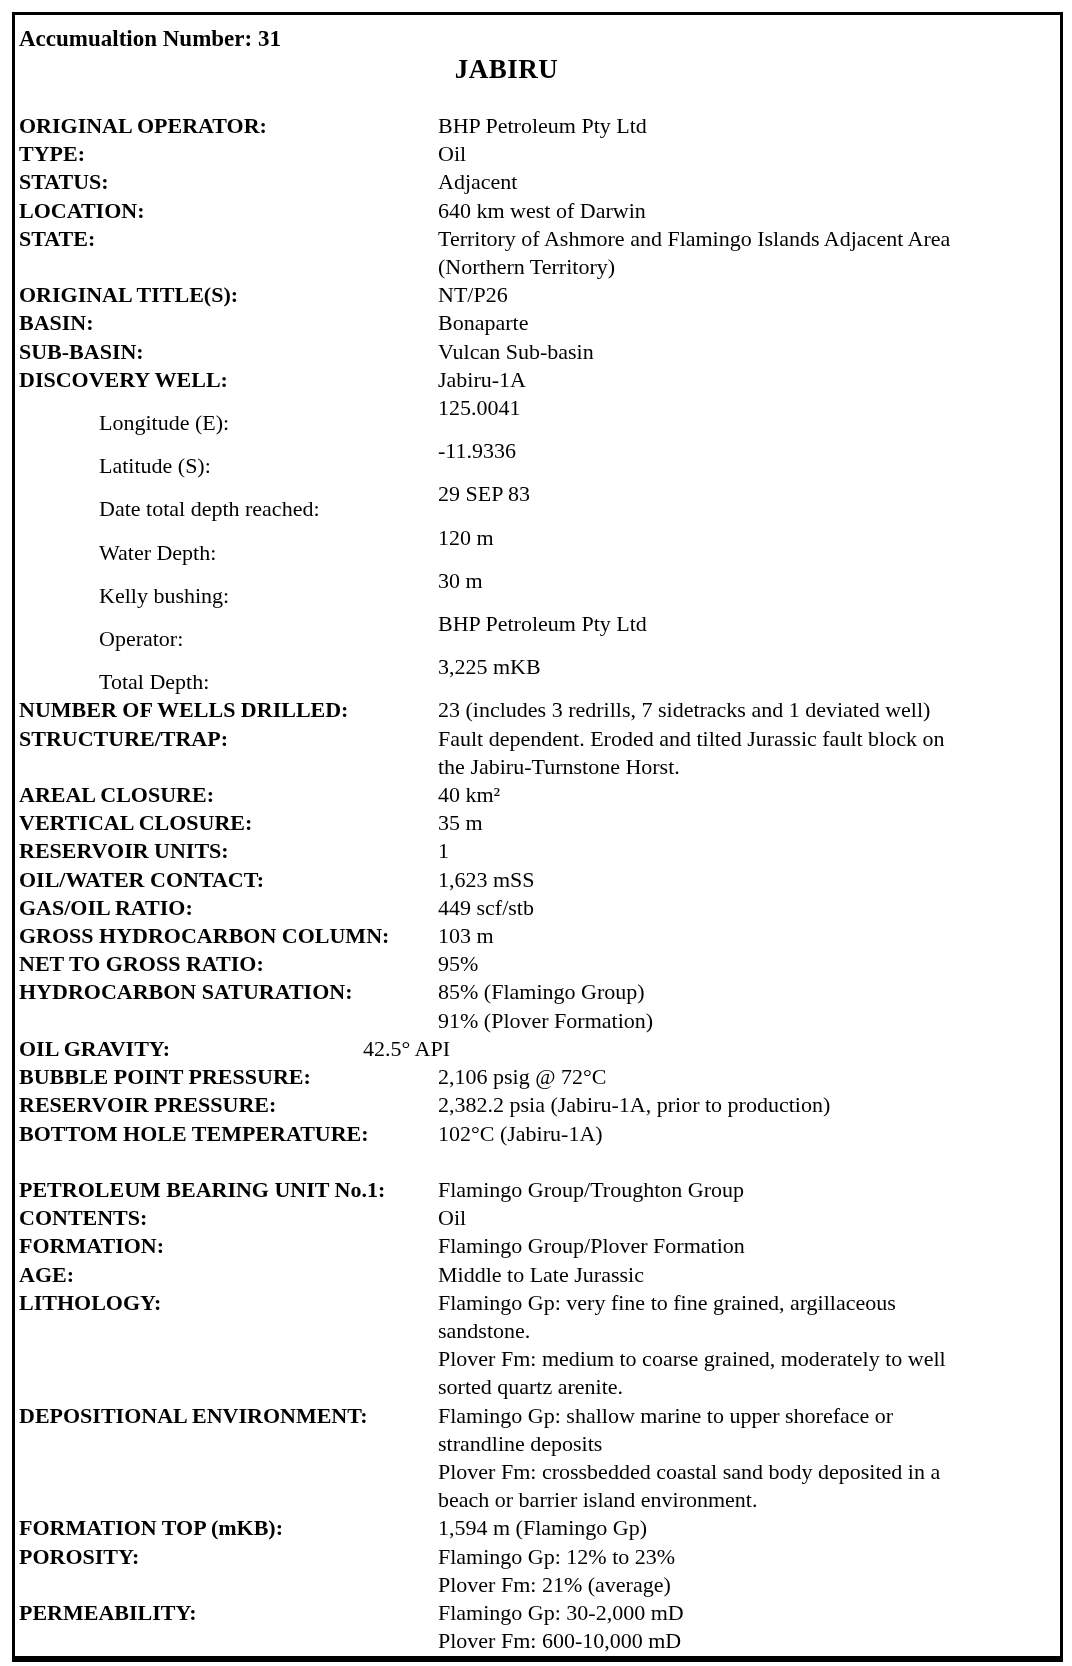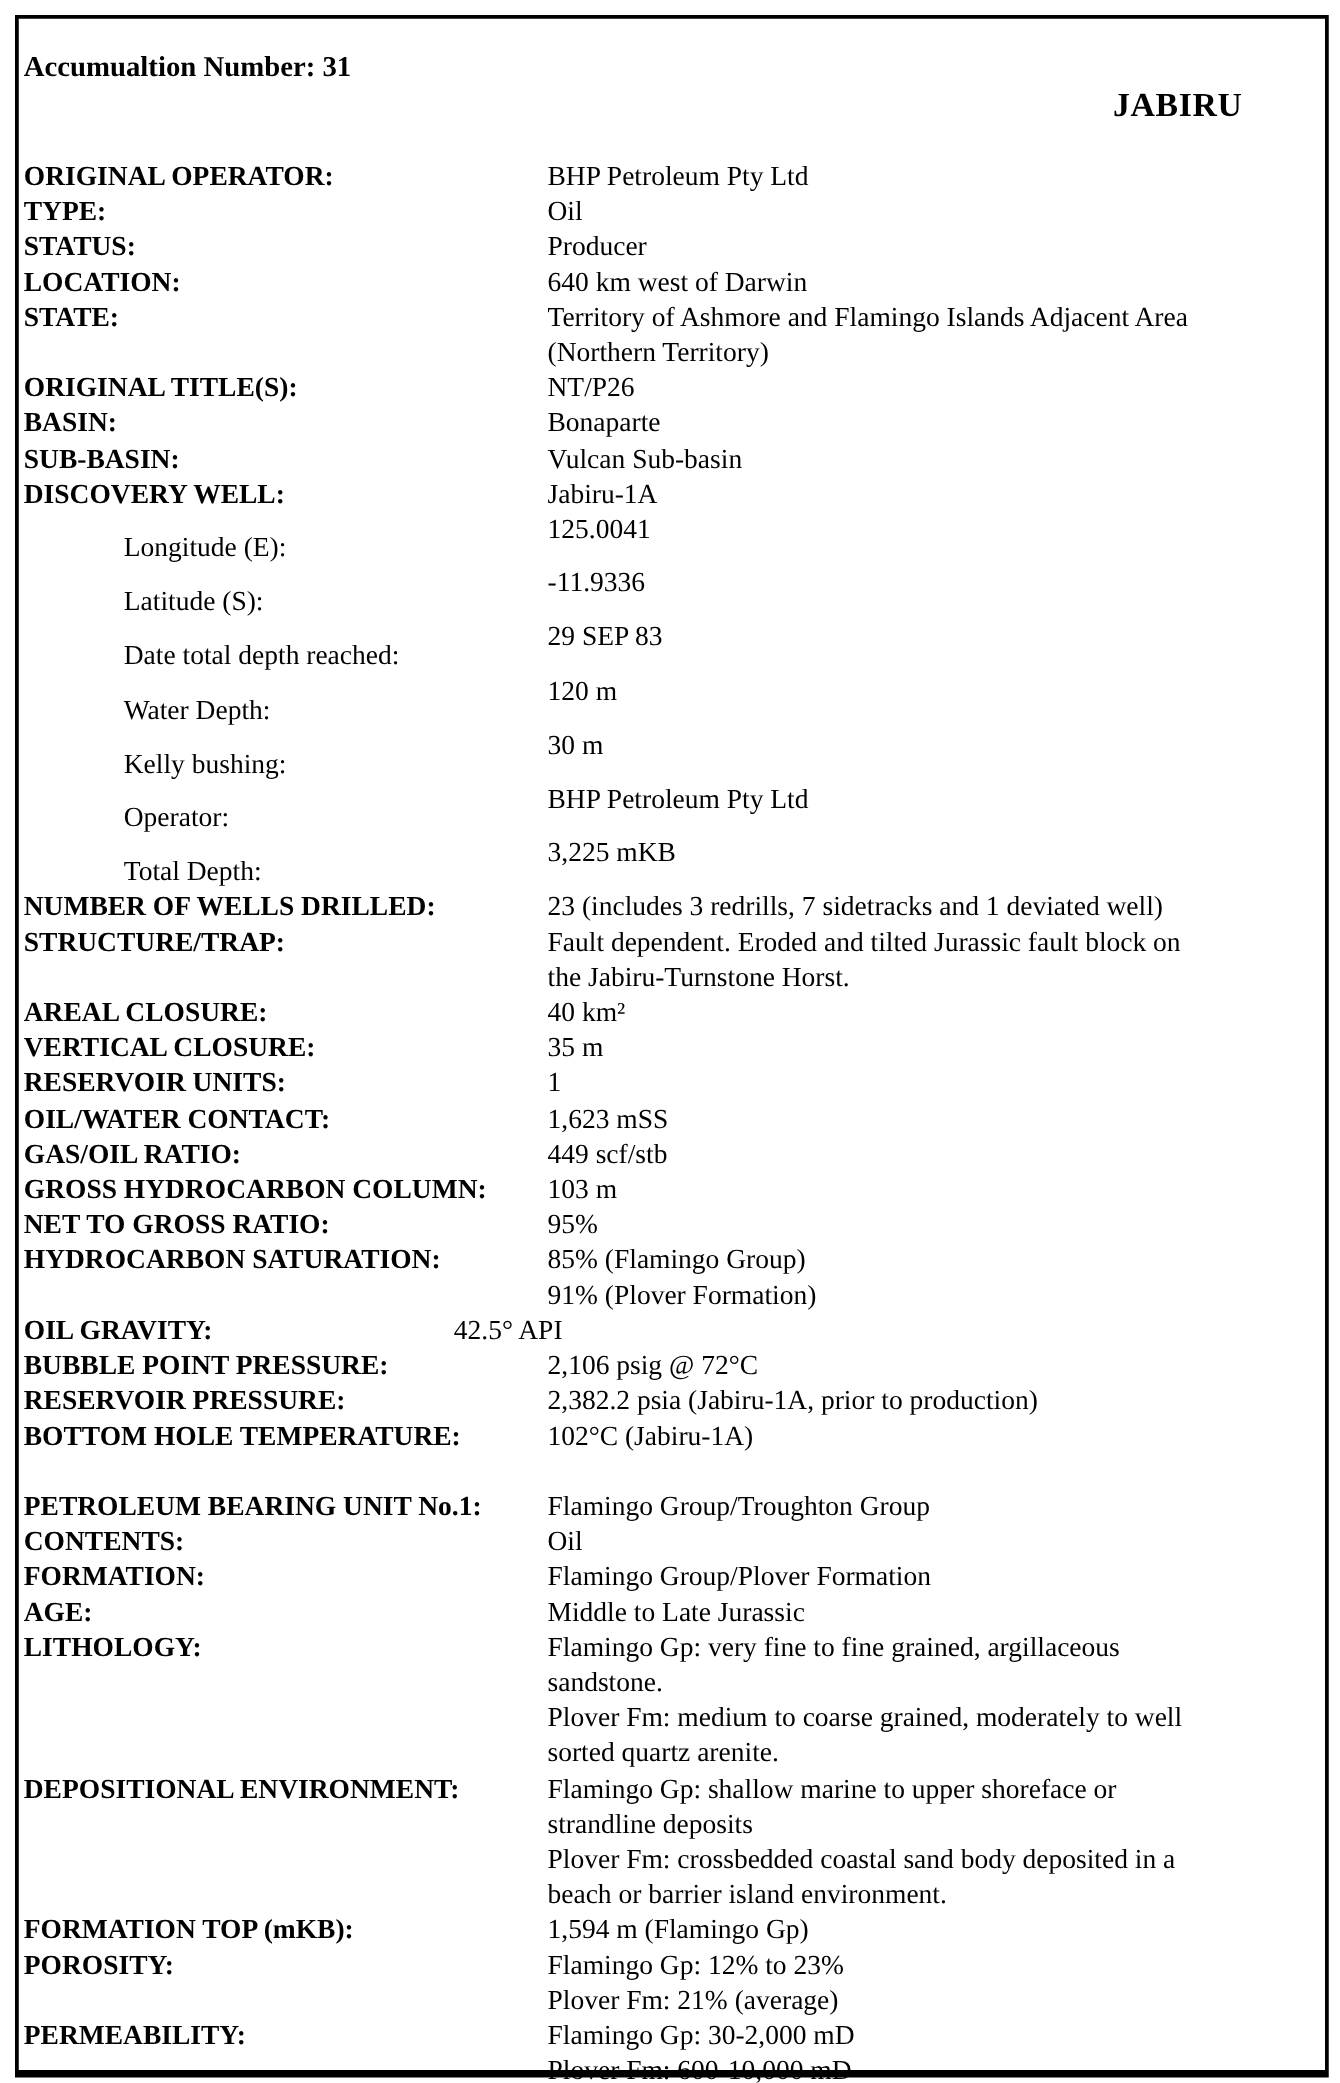--- a/index.html
+++ b/index.html
@@ -15,24 +15,24 @@
     left: 12px; top: 12px; right: 9px; bottom: 4px;
     border: 3px solid #000;
     border-bottom-width: 6px;
     box-sizing: border-box;
     padding: 4px 6px 0 4px;
   }
   .acc-header {
     font-weight: bold;
     font-size: 23px;
     line-height: 30px;
-    margin: 20px 0 0 0;
+    margin: 5px 0 0 0;
   }
   .doc-title {
-    text-align: right;
+    text-align: center;
     font-weight: bold;
     font-size: 27px;
     line-height: 30px;
     margin: 0 60px 28px 0;
     letter-spacing: 0.5px;
   }
   .fields { }
   .row { display: flex; align-items: flex-start; }
   .flabel {
     flex: 0 0 auto;
@@ -72,21 +72,21 @@
       </div>
       <div class="row">
         <div class="flabel">TYPE:</div>
         <div class="fvalue">
           <div class="vline">Oil</div>
         </div>
       </div>
       <div class="row">
         <div class="flabel">STATUS:</div>
         <div class="fvalue">
-          <div class="vline">Producer</div>
+          <div class="vline">Adjacent</div>
         </div>
       </div>
       <div class="row">
         <div class="flabel">LOCATION:</div>
         <div class="fvalue">
           <div class="vline">640 km west of Darwin</div>
         </div>
       </div>
       <div class="row">
         <div class="flabel">STATE:</div>

